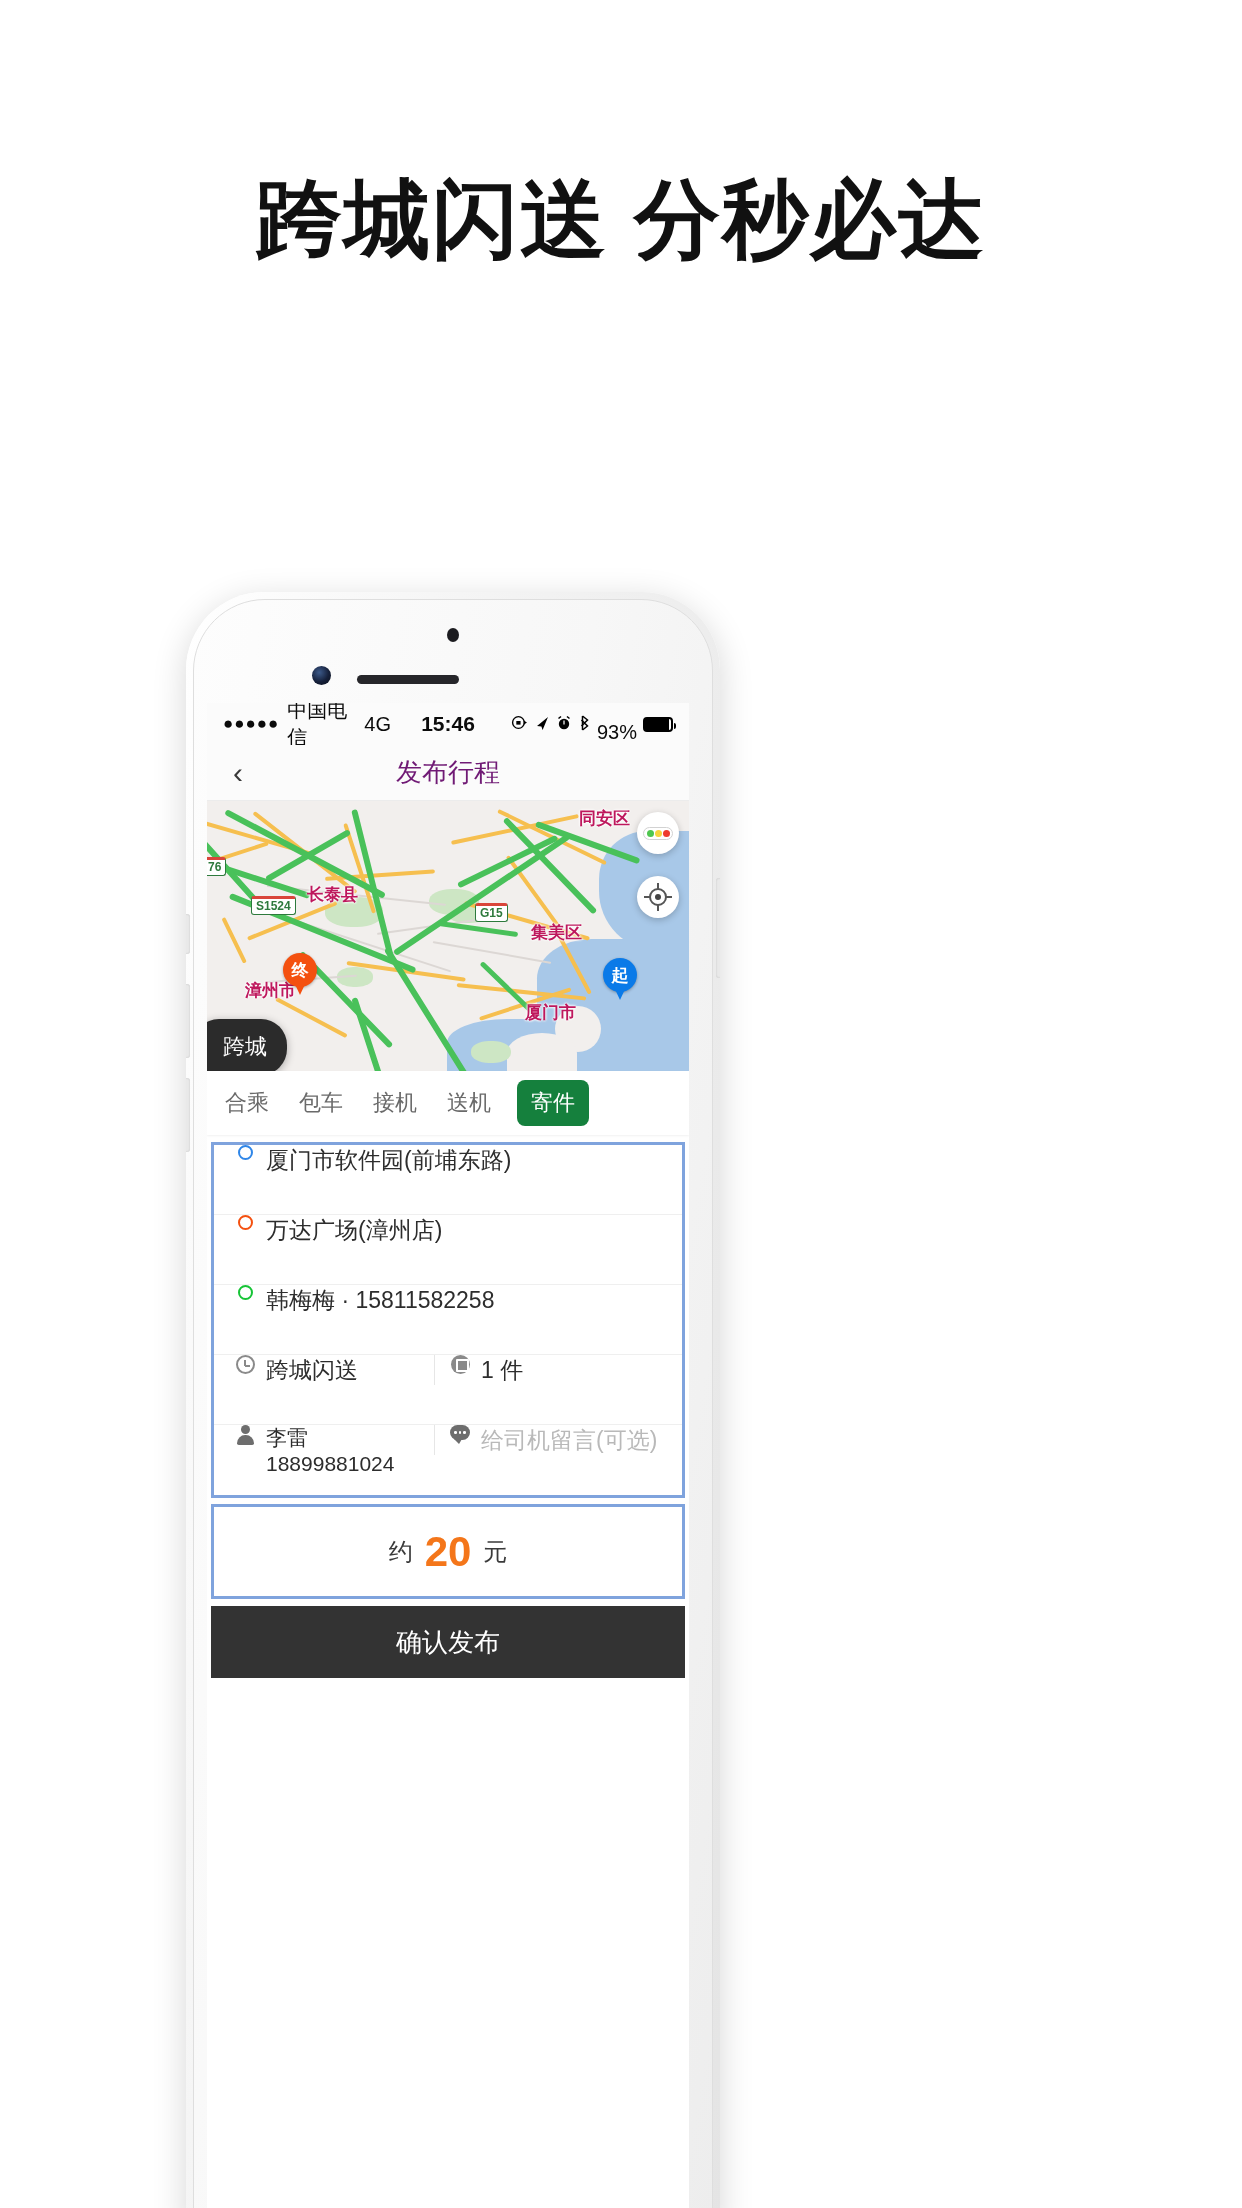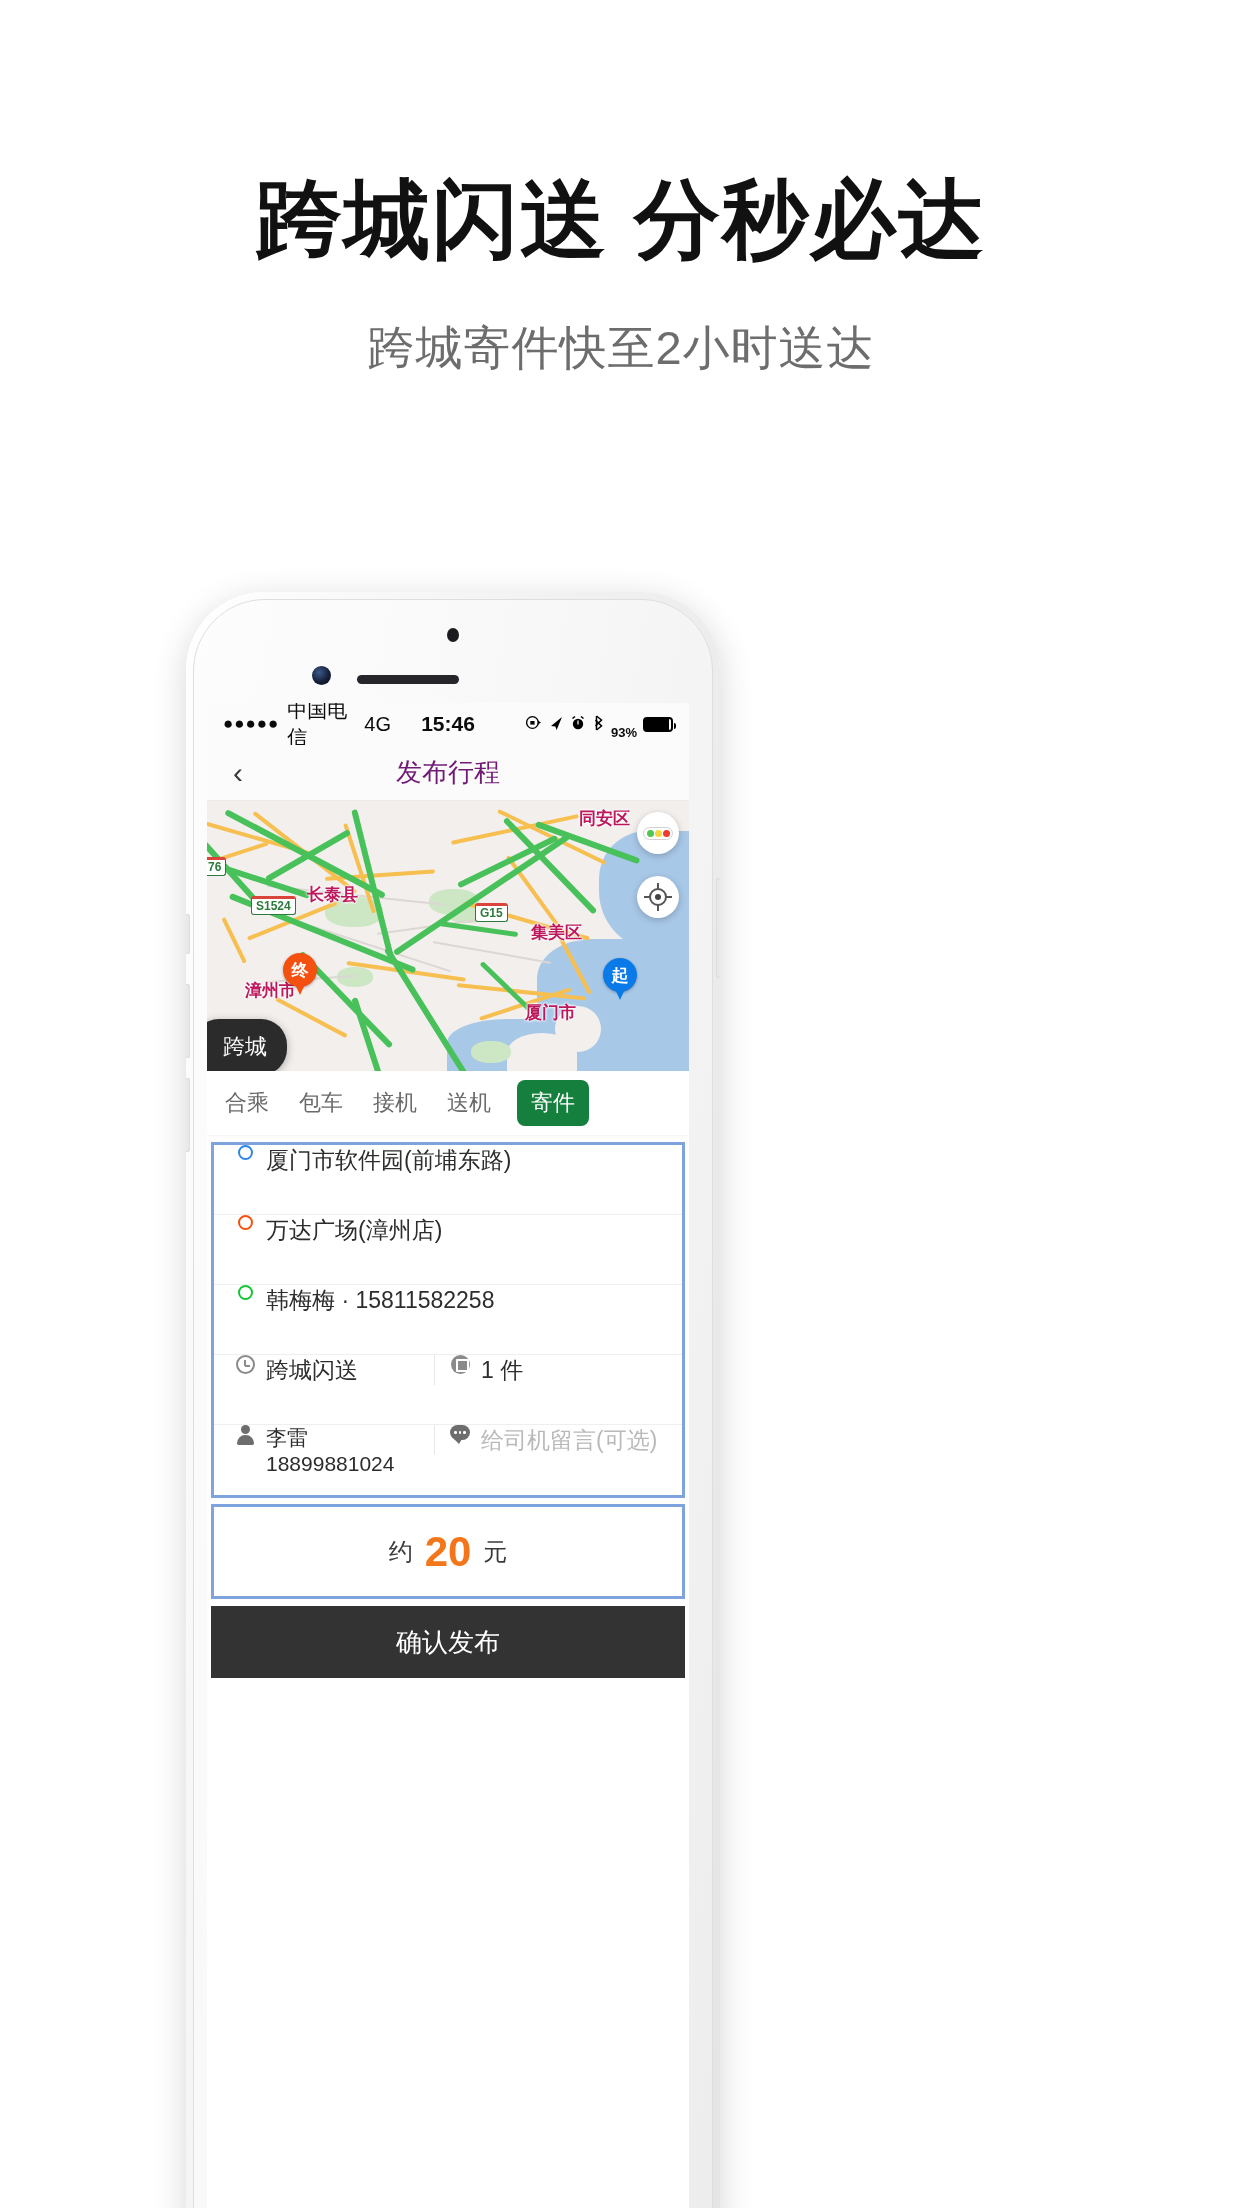--- a/index.html
+++ b/index.html
@@ -85,21 +85,21 @@
     padding:0 16px;
     font-size:20px; color:#0b0b0b; font-weight:bold;
   }
   .sb-left  { display:flex; align-items:center; gap:8px; flex:0 0 auto; width:168px; }
   .sb-dots  { letter-spacing:1px; font-size:17px; }
   .sb-carrier { font-size:20px; font-weight:normal; }
   .sb-net   { font-size:20px; font-weight:normal; margin-left:6px; }
   .sb-center{ flex:1; text-align:center; font-size:21px; }
   .sb-right { flex:0 0 auto; width:168px; display:flex; align-items:center; justify-content:flex-end; gap:6px; }
   .sb-icn   { font-size:17px; line-height:1; }
-  .sb-pct   { font-size:13px; font-weight:bold;margin-top:16px; }
+  .sb-pct   { font-size:20px; font-weight:normal;margin-top:16px; }
   .batt {
     width:30px; height:15px; border:2px solid #000; border-radius:4px;
     position:relative; display:inline-block;
   }
   .batt::after {
     content:""; position:absolute; right:-5px; top:4px;
     width:2px; height:6px; background:#000; border-radius:0 2px 2px 0;
   }
   .batt > i { display:block; height:100%; background:#000; width:93%; }
 
@@ -293,21 +293,20 @@
     background:#333333; color:#ffffff;
     height:72px; display:flex; align-items:center; justify-content:center;
     font-size:26px;
   }
 </style>
 </head>
 <body>
 
 <div class="promo">
   <div class="promo-title">跨城闪送 分秒必达</div>
-  <div class="promo-sub">跨城寄件快至2小时送达</div>
 </div>
 
 <div class="phone">
   <div class="phone-inner-edge"></div>
 
   <div class="side-btn mute"></div>
   <div class="side-btn volup"></div>
   <div class="side-btn voldn"></div>
   <div class="side-btn power"></div>
 

